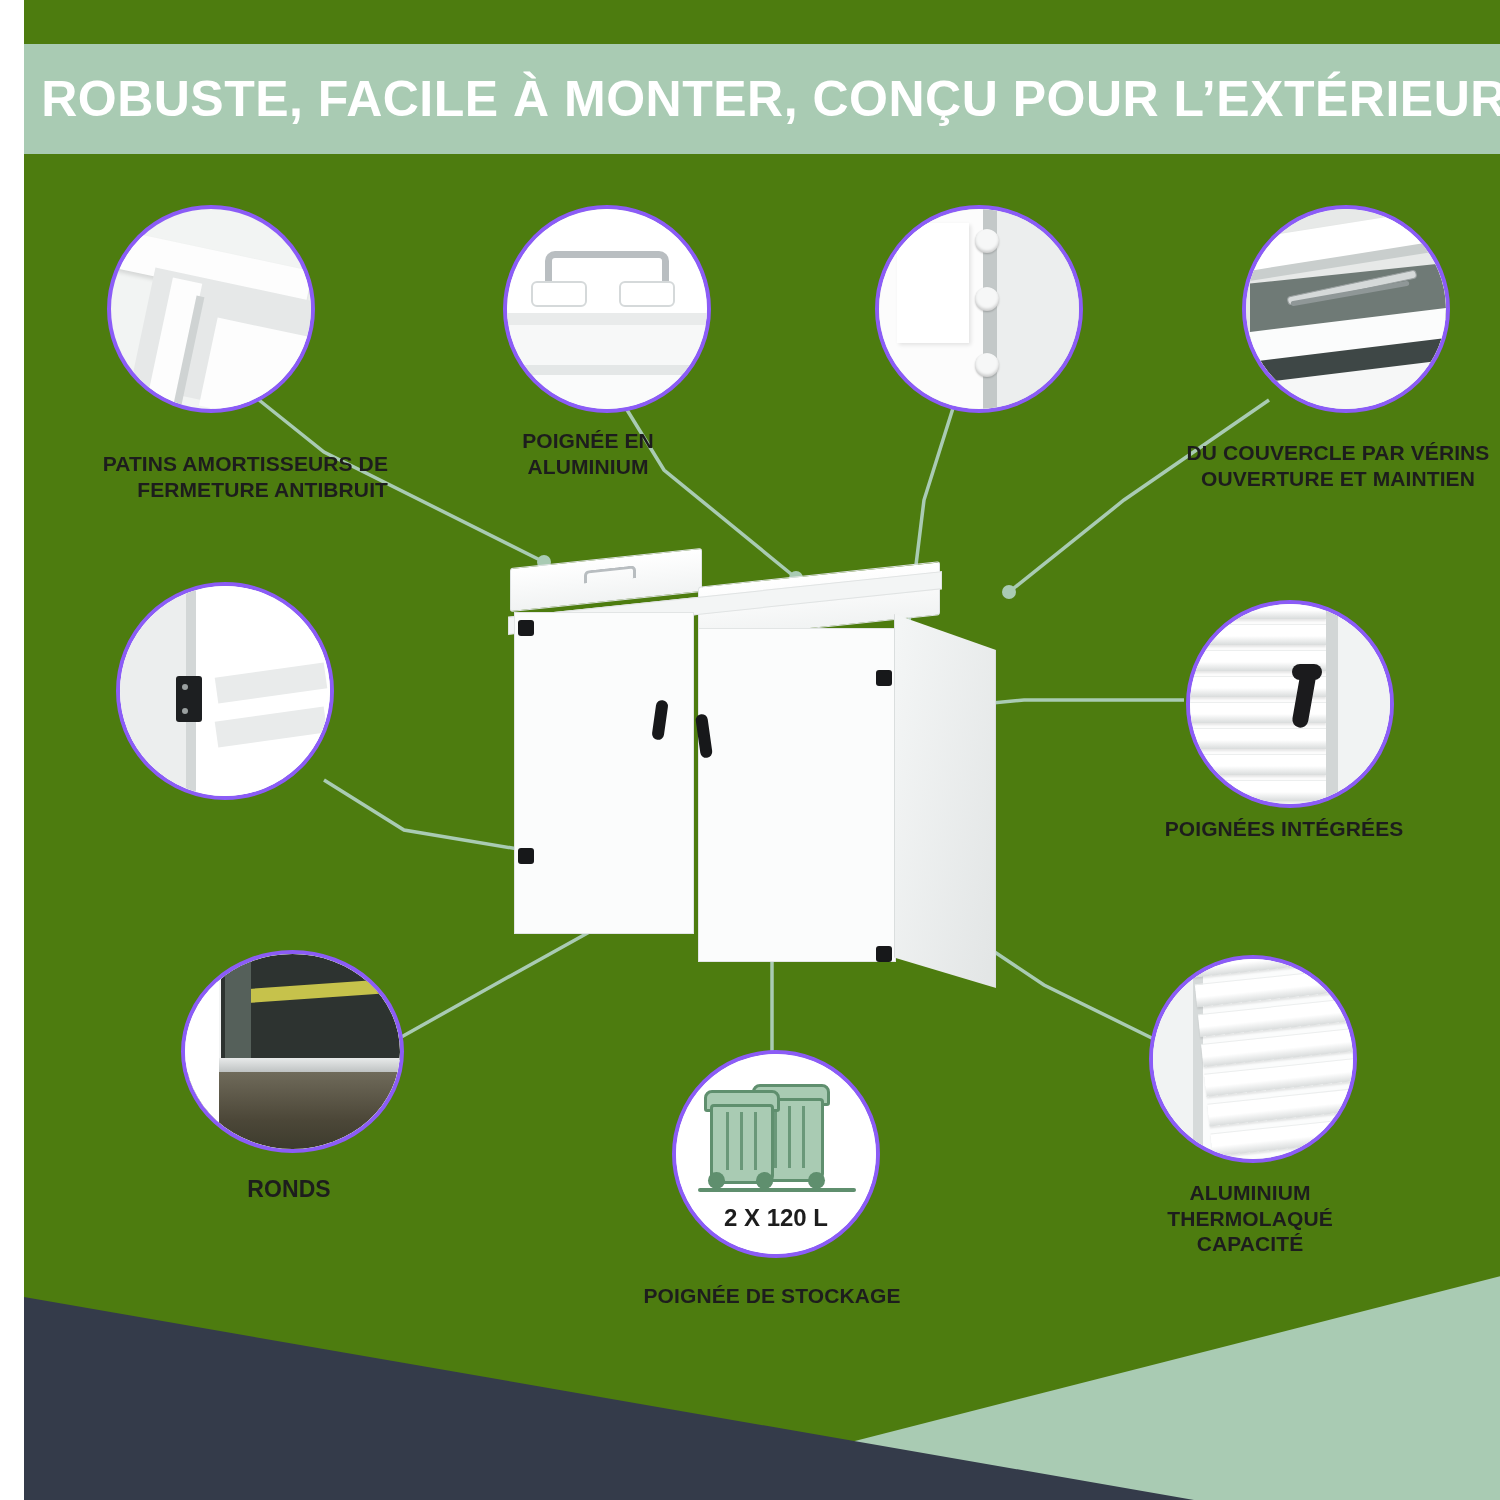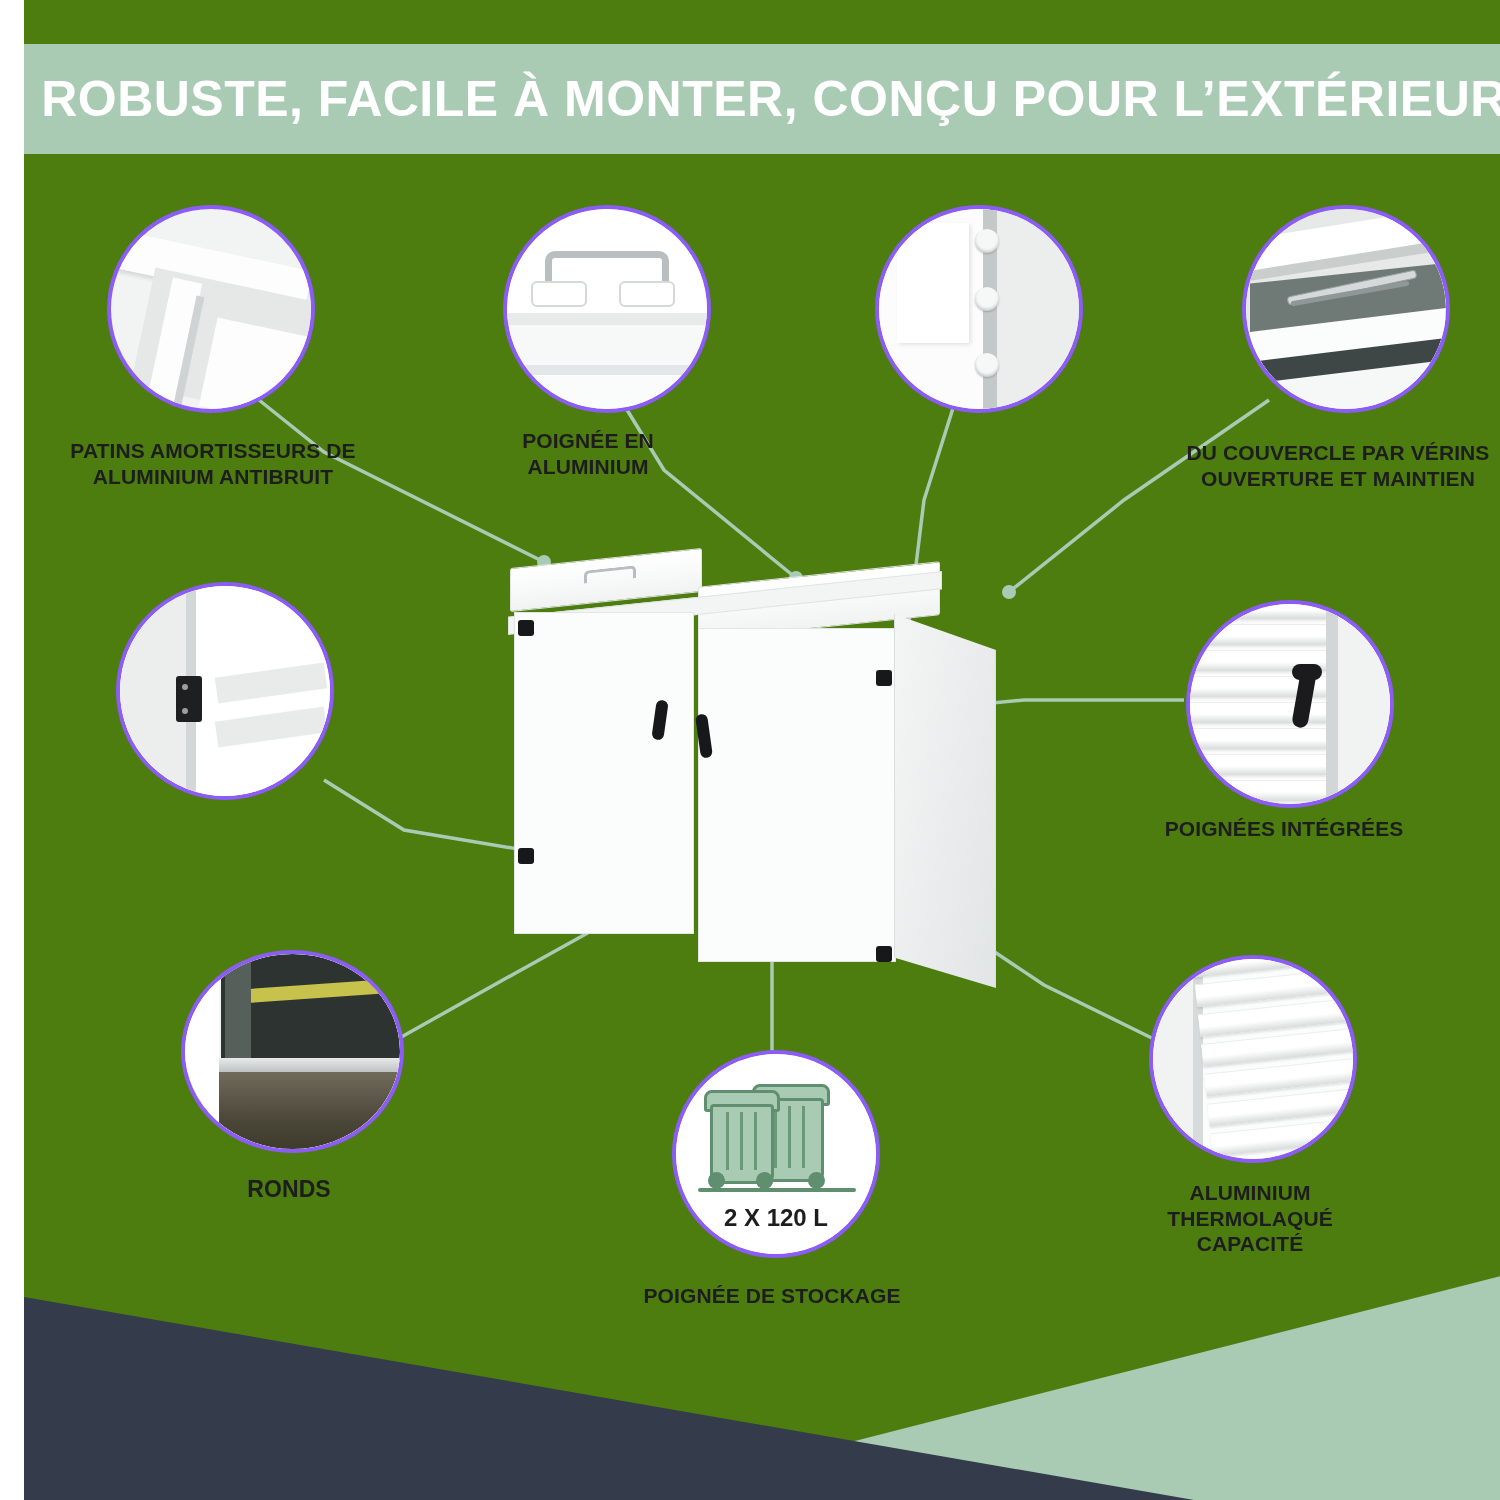--- a/index.html
+++ b/index.html
@@ -300,23 +300,23 @@
 
   <div class="bubble" style="left:83px;top:205px;width:200px;height:200px;">
     <div class="inner">
       <div class="panel-white" style="left:-10px;top:40px;width:210px;height:38px;transform:rotate(12deg);box-shadow:0 3px 4px rgba(0,0,0,.12);"></div>
       <div class="panel-grey" style="left:30px;top:76px;width:180px;height:120px;transform:rotate(12deg);"></div>
       <div class="panel-white" style="left:46px;top:70px;width:30px;height:150px;transform:rotate(12deg);"></div>
       <div class="panel-shadow" style="left:72px;top:86px;width:8px;height:130px;transform:rotate(12deg);"></div>
       <div class="panel-white" style="left:96px;top:120px;width:120px;height:90px;transform:rotate(12deg);"></div>
     </div>
   </div>
-  <div class="label" style="left:14px;top:438px;width:350px;">
+  <div class="label" style="left:14px;top:451px;width:350px;text-align:right;">
     <div>PATINS AMORTISSEURS DE</div>
-    <div>ALUMINIUM ANTIBRUIT</div>
+    <div>FERMETURE ANTIBRUIT</div>
   </div>
 
   <div class="bubble" style="left:479px;top:205px;width:200px;height:200px;">
     <div class="inner">
       <div class="panel-white" style="left:0;top:0;width:200px;height:110px;background:#ffffff;"></div>
       <div class="panel-grey" style="left:0;top:104px;width:200px;height:12px;background:#e9ebeb;"></div>
       <div class="panel-white" style="left:0;top:116px;width:200px;height:40px;background:#f7f8f8;"></div>
       <div class="panel-grey" style="left:0;top:156px;width:200px;height:10px;background:#e4e7e7;"></div>
       <div class="panel-white" style="left:0;top:166px;width:200px;height:40px;background:#fafbfb;"></div>
 

